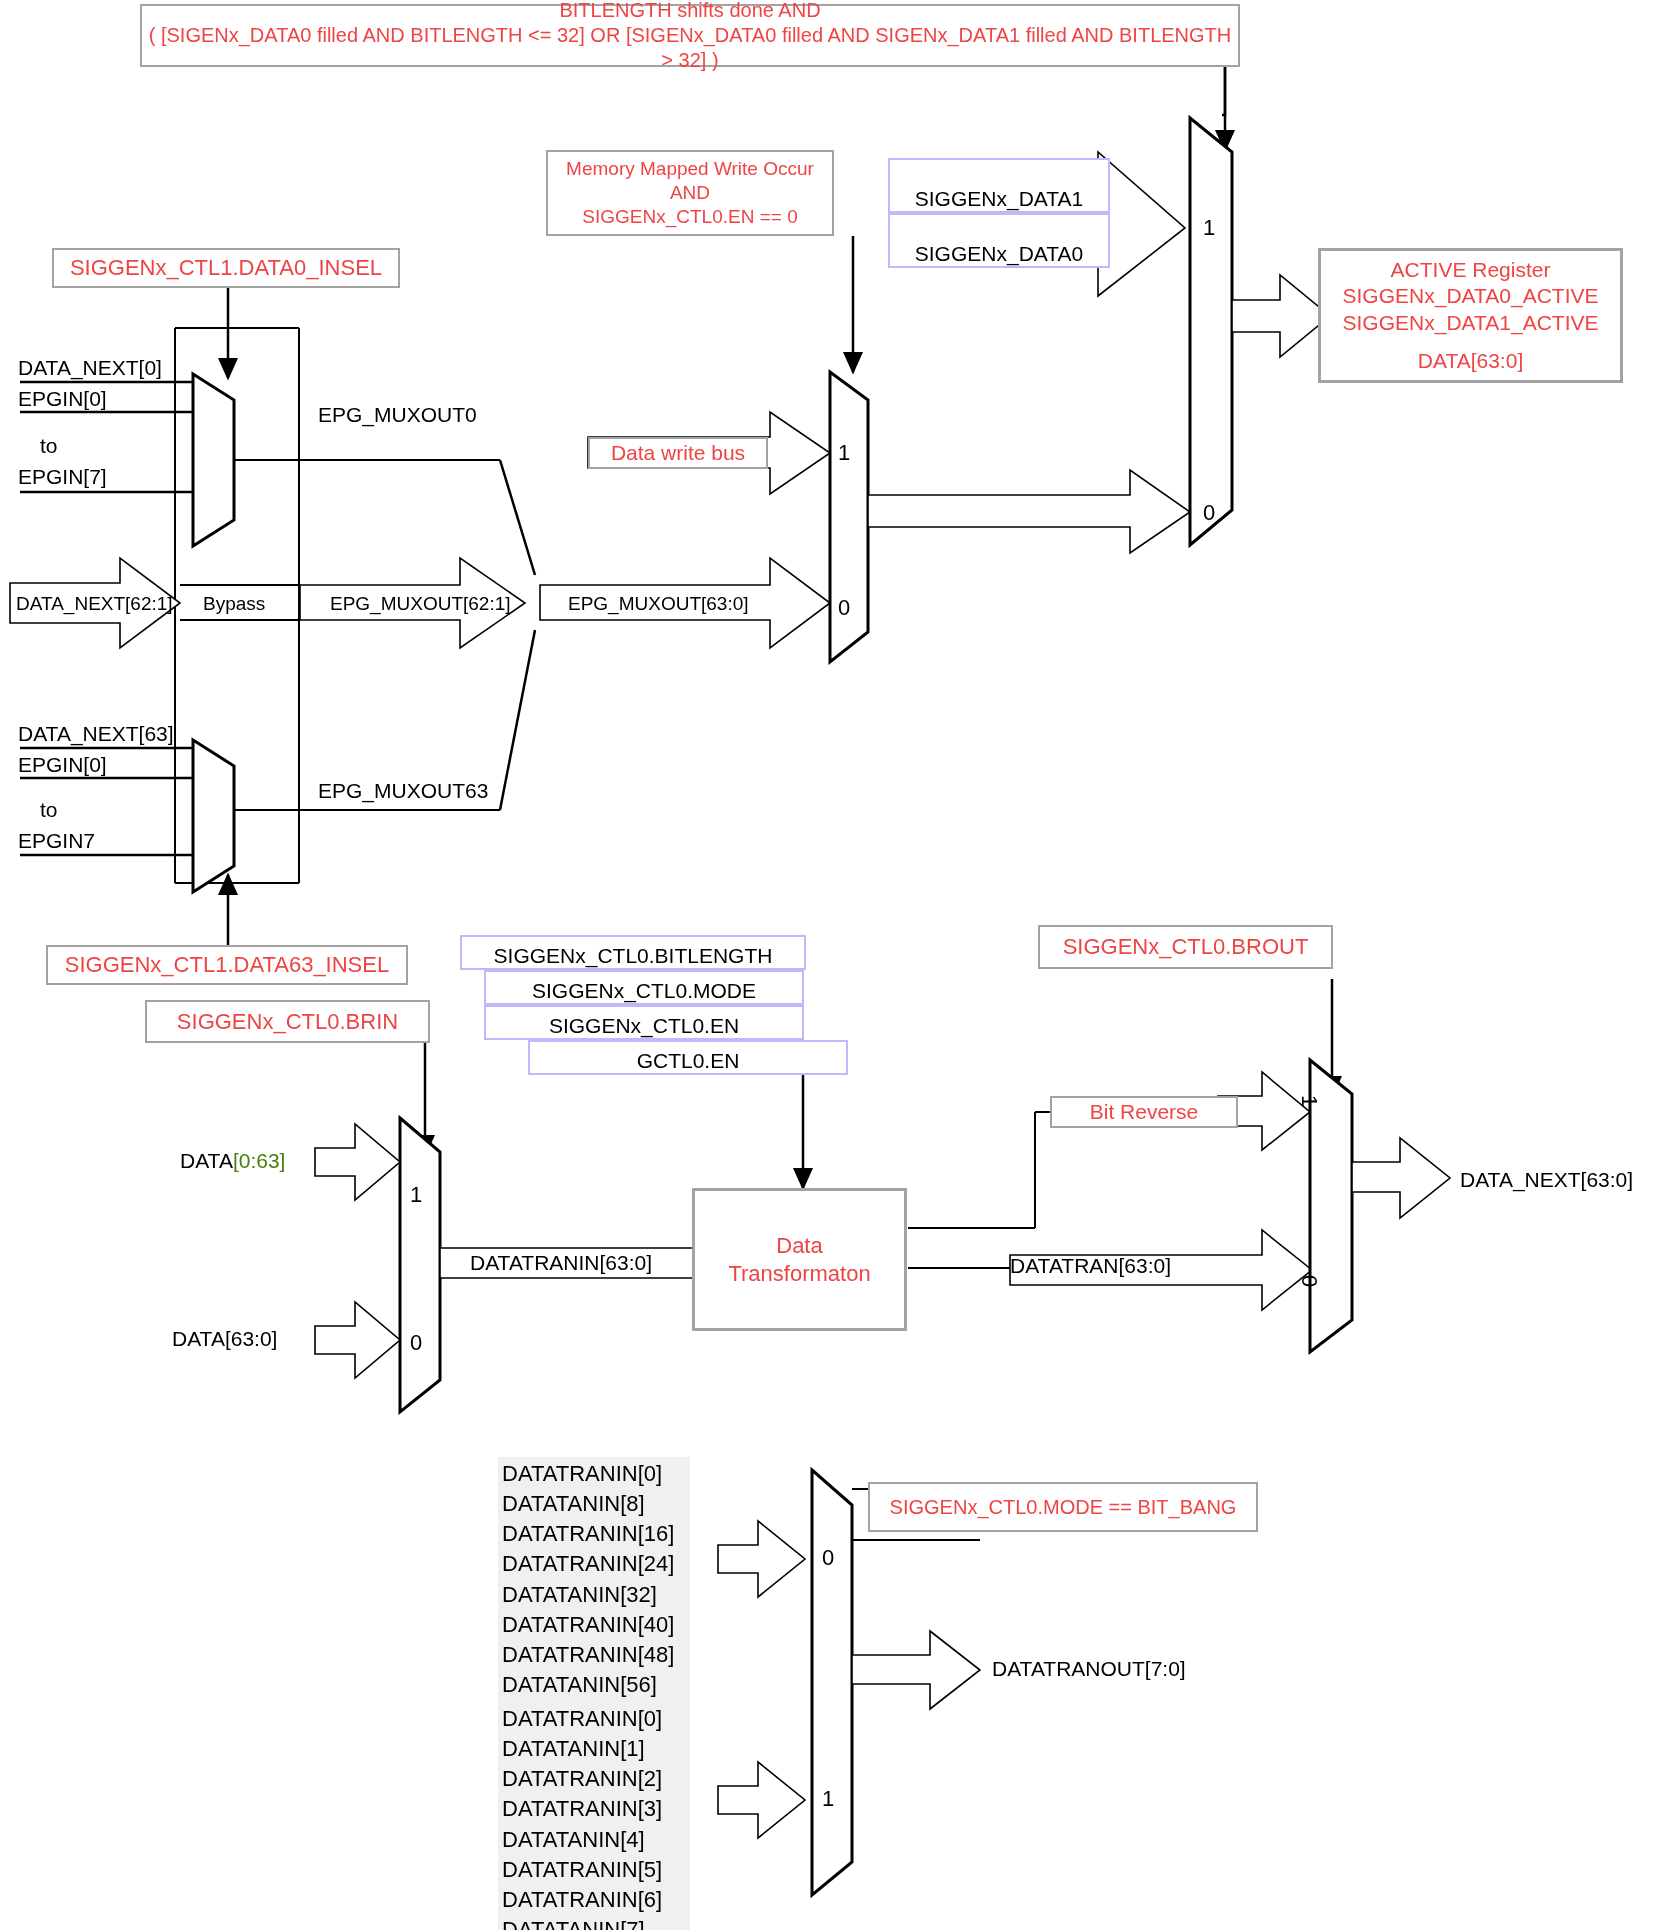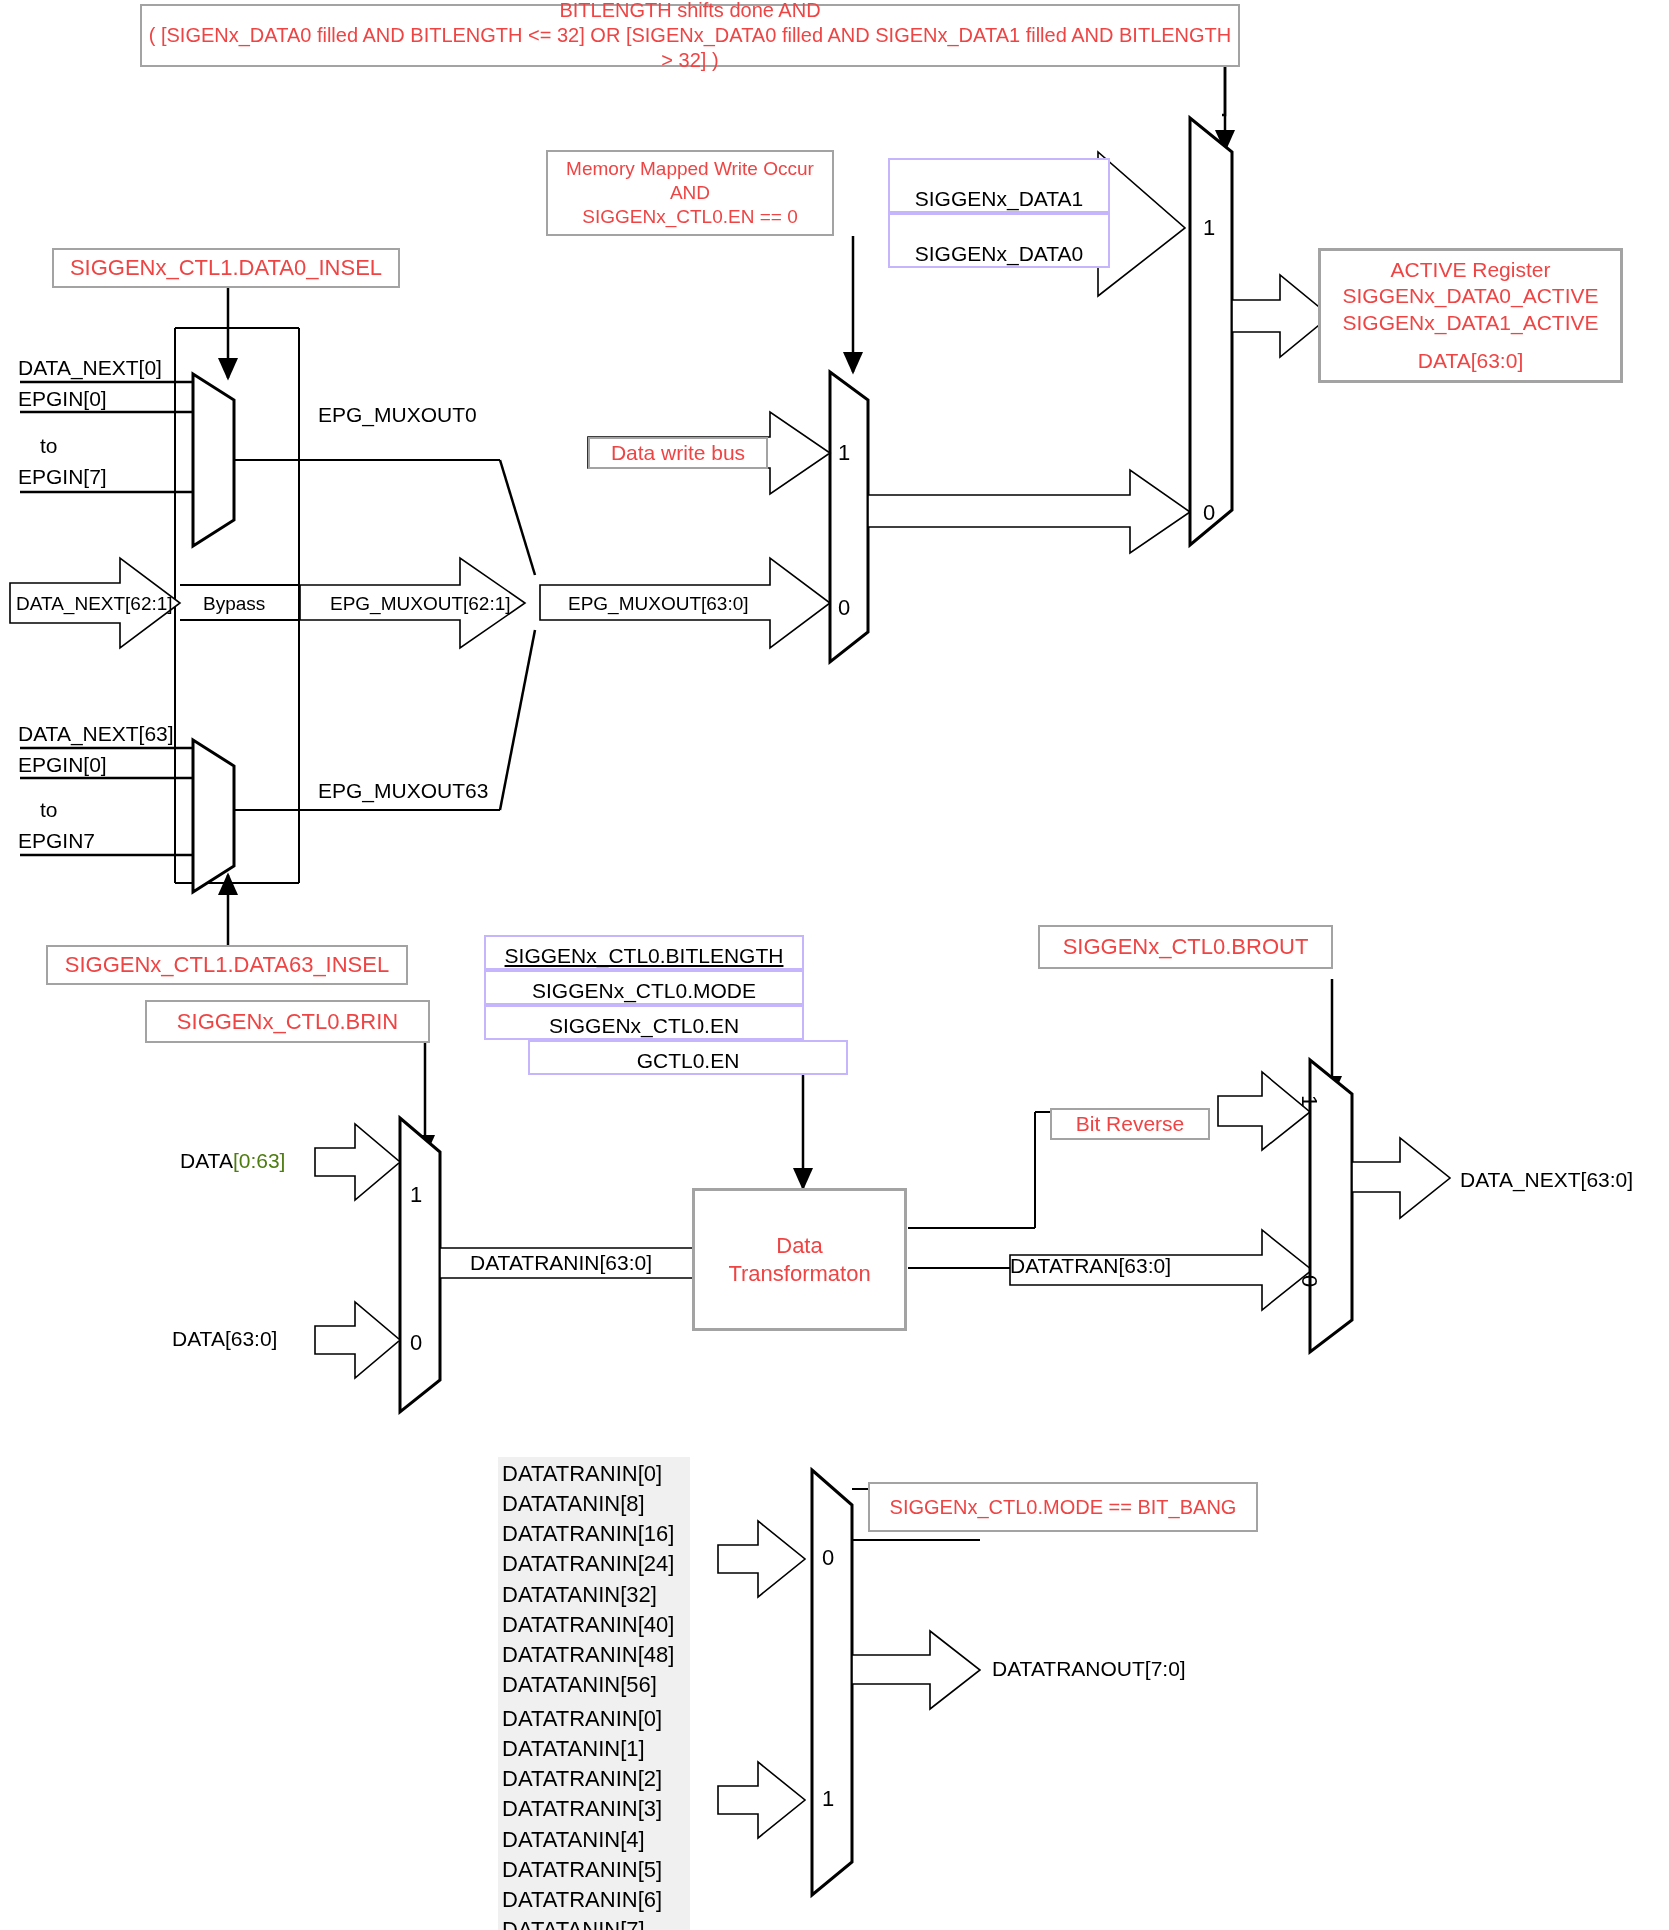--- a/index.html
+++ b/index.html
@@ -240,21 +240,21 @@
   <div class="label" style="left:18px; top:752px;">EPGIN[0]</div>
   <div class="label" style="left:40px; top:797px;">to</div>
   <div class="label" style="left:18px; top:828px;">EPGIN7</div>
 
   <div class="label" style="left:318px; top:778px;">EPG_MUXOUT63</div>
 
   <div class="box" style="left:46px; top:945px; width:362px; height:40px; font-size:22px;">
     <span>SIGGENx_CTL1.DATA63_INSEL</span>
   </div>
 
-  <div class="stackbox" style="left:484px; top:935px; width:320px; height:35px;text-decoration:underline;">
+  <div class="stackbox" style="left:460px; top:935px; width:346px; height:35px;">
     <span>SIGGENx_CTL0.BITLENGTH</span>
   </div>
   <div class="stackbox" style="left:484px; top:970px; width:320px; height:35px;">
     <span>SIGGENx_CTL0.MODE</span>
   </div>
   <div class="stackbox" style="left:484px; top:1005px; width:320px; height:35px;">
     <span>SIGGENx_CTL0.EN</span>
   </div>
   <div class="stackbox" style="left:484px; top:1040px; width:320px; height:35px;margin-left:44px;">
     <span>GCTL0.EN</span>
@@ -275,21 +275,21 @@
   <div class="muxnum" style="left:410px; top:1182px;">1</div>
   <div class="muxnum" style="left:410px; top:1330px;">0</div>
 
   <div class="label" style="left:470px; top:1250px;">DATATRANIN[63:0]</div>
 
   <div class="box thick" style="left:692px; top:1188px; width:215px; height:143px; font-size:22px;">
     <div class="boxline">Data</div>
     <div class="boxline">Transformaton</div>
   </div>
 
-  <div class="box" style="left:1050px; top:1096px; width:160px; height:32px; font-size:21px;margin-top:12px;">
+  <div class="box" style="left:1050px; top:1096px; width:188px; height:32px; font-size:21px;">
     <span>Bit Reverse</span>
   </div>
 
   <div class="label" style="left:1010px; top:1253px;">DATATRAN[63:0]</div>
 
   <div class="muxnum" style="left:1322px; top:1095px; transform:rotate(90deg); transform-origin: left top;">
     <span>1</span>
   </div>
   <div class="muxnum" style="left:1322px; top:1275px; transform:rotate(90deg); transform-origin: left top;">
     <span>0</span>

